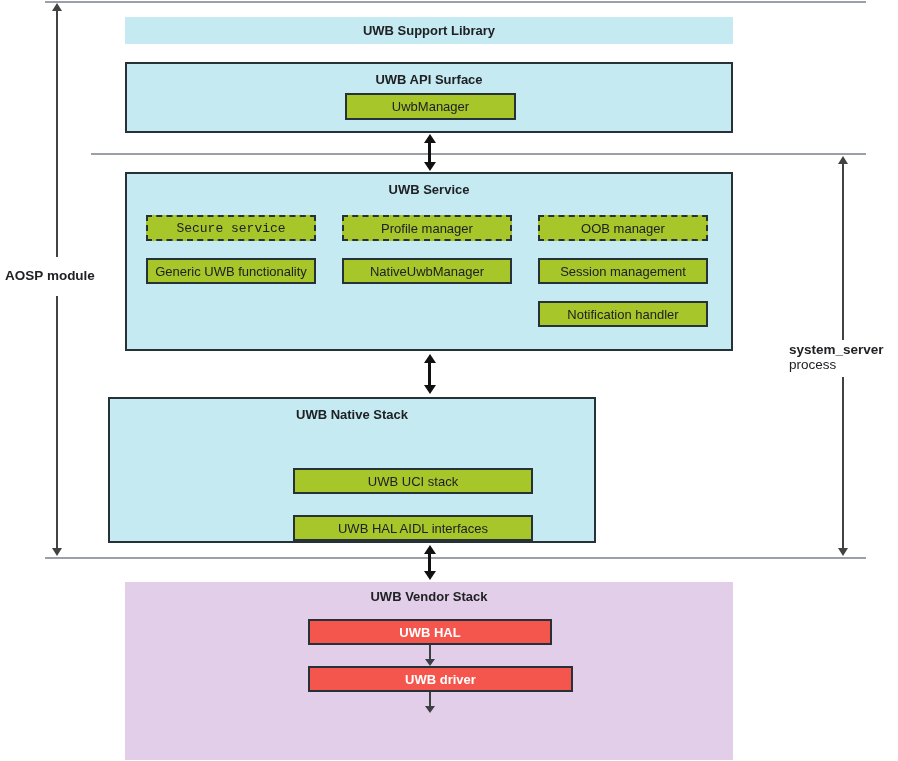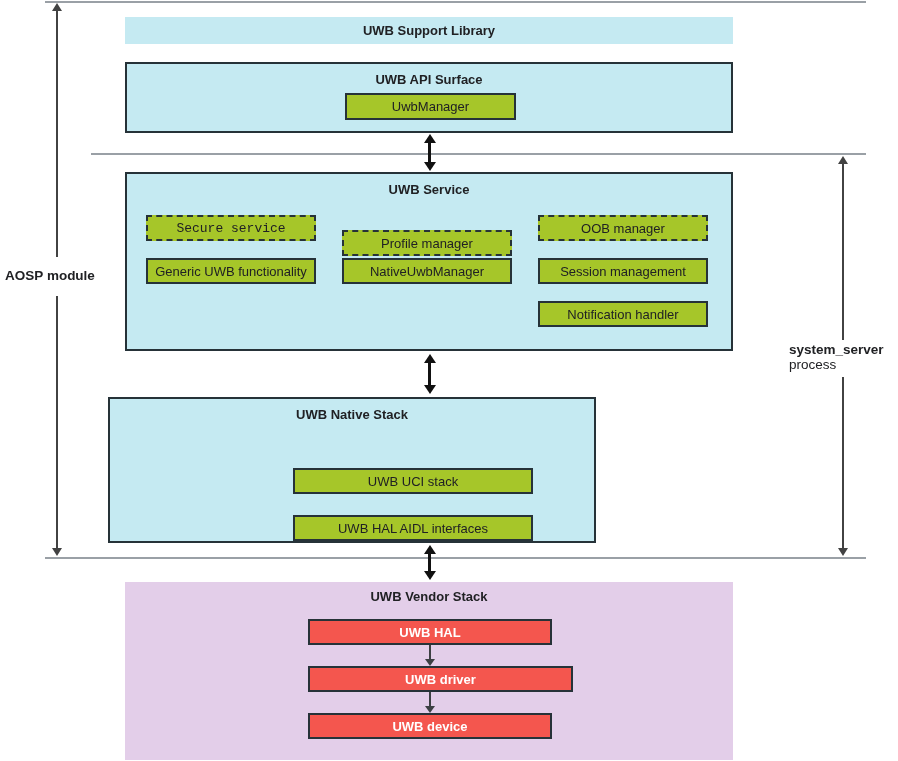--- a/index.html
+++ b/index.html
@@ -95,21 +95,21 @@
   <div class="panel bordered" style="left:125px;top:62px;width:608px;height:71px;">
     <div class="panel-title">UWB API Surface</div>
     <div class="chip" style="left:218px;top:29px;width:171px;height:27px;">UwbManager</div>
   </div>
 
   <div class="darrow" style="left:428px;top:143px;height:19px;"></div>
 
   <div class="panel bordered" style="left:125px;top:172px;width:608px;height:179px;">
     <div class="panel-title">UWB Service</div>
     <div class="chip dashed" style="left:19px;top:41px;width:170px;font-family:Liberation Mono, monospace;">Secure service</div>
-    <div class="chip dashed" style="left:215px;top:56px;width:170px;">Profile manager</div>
+    <div class="chip dashed" style="left:215px;top:41px;width:170px;">Profile manager</div>
     <div class="chip dashed" style="left:411px;top:41px;width:170px;">OOB manager</div>
     <div class="chip" style="left:19px;top:84px;width:170px;">Generic UWB functionality</div>
     <div class="chip" style="left:215px;top:84px;width:170px;">NativeUwbManager</div>
     <div class="chip" style="left:411px;top:84px;width:170px;">Session management</div>
     <div class="chip" style="left:411px;top:127px;width:170px;">Notification handler</div>
   </div>
 
   <div class="darrow" style="left:428px;top:363px;height:22px;"></div>
 
   <div class="panel bordered" style="left:108px;top:397px;width:488px;height:146px;">
@@ -119,16 +119,15 @@
   </div>
 
   <div class="darrow" style="left:428px;top:554px;height:17px;"></div>
 
   <div class="panel pink" style="left:125px;top:582px;width:608px;height:178px;">
     <div class="panel-title" style="top:7px;">UWB Vendor Stack</div>
     <div class="chip red" style="left:183px;top:37px;width:244px;">UWB HAL</div>
     <div class="sarrow" style="left:304px;top:63px;height:14px;"></div>
     <div class="chip red" style="left:183px;top:84px;width:265px;">UWB driver</div>
     <div class="sarrow" style="left:304px;top:110px;height:14px;"></div>
-    <div class="chip red" style="left:183px;top:131px;width:244px;">UWB device</div>
   </div>
 
 </div>
 
 </body></html>

